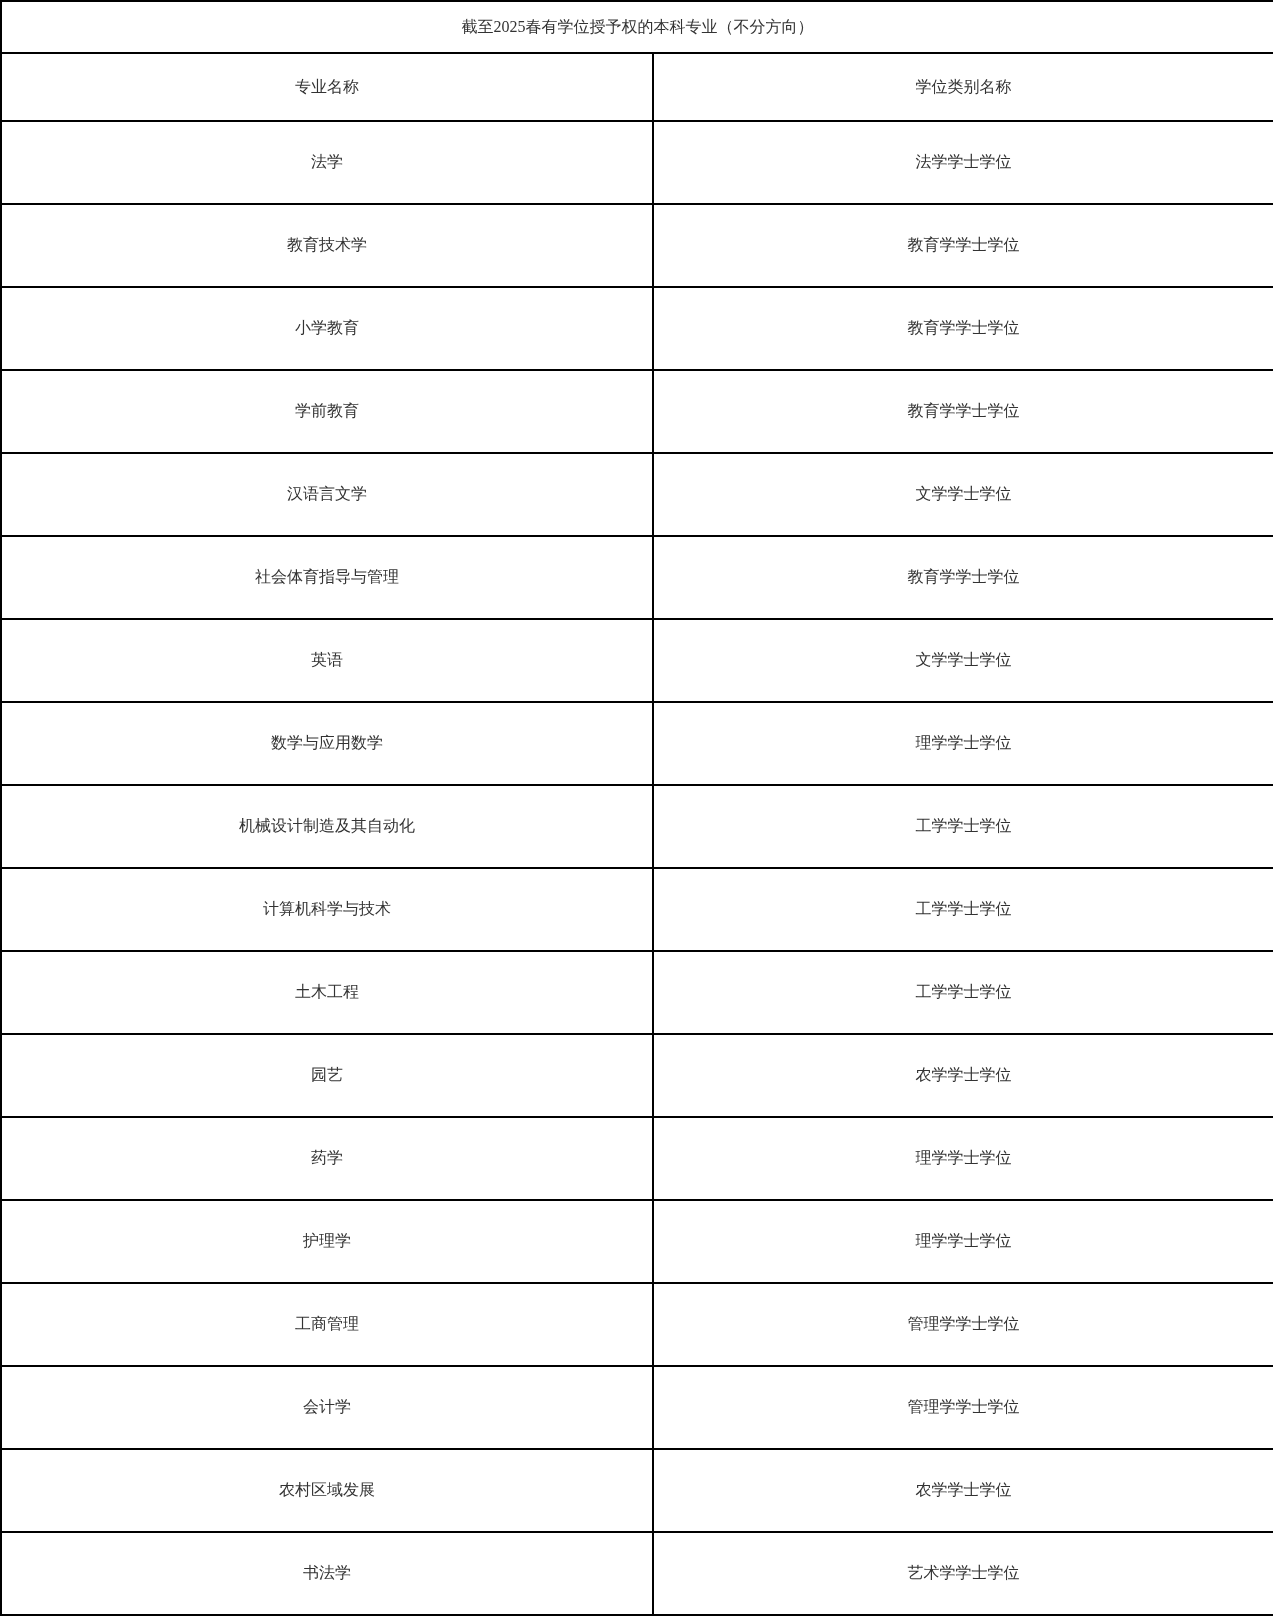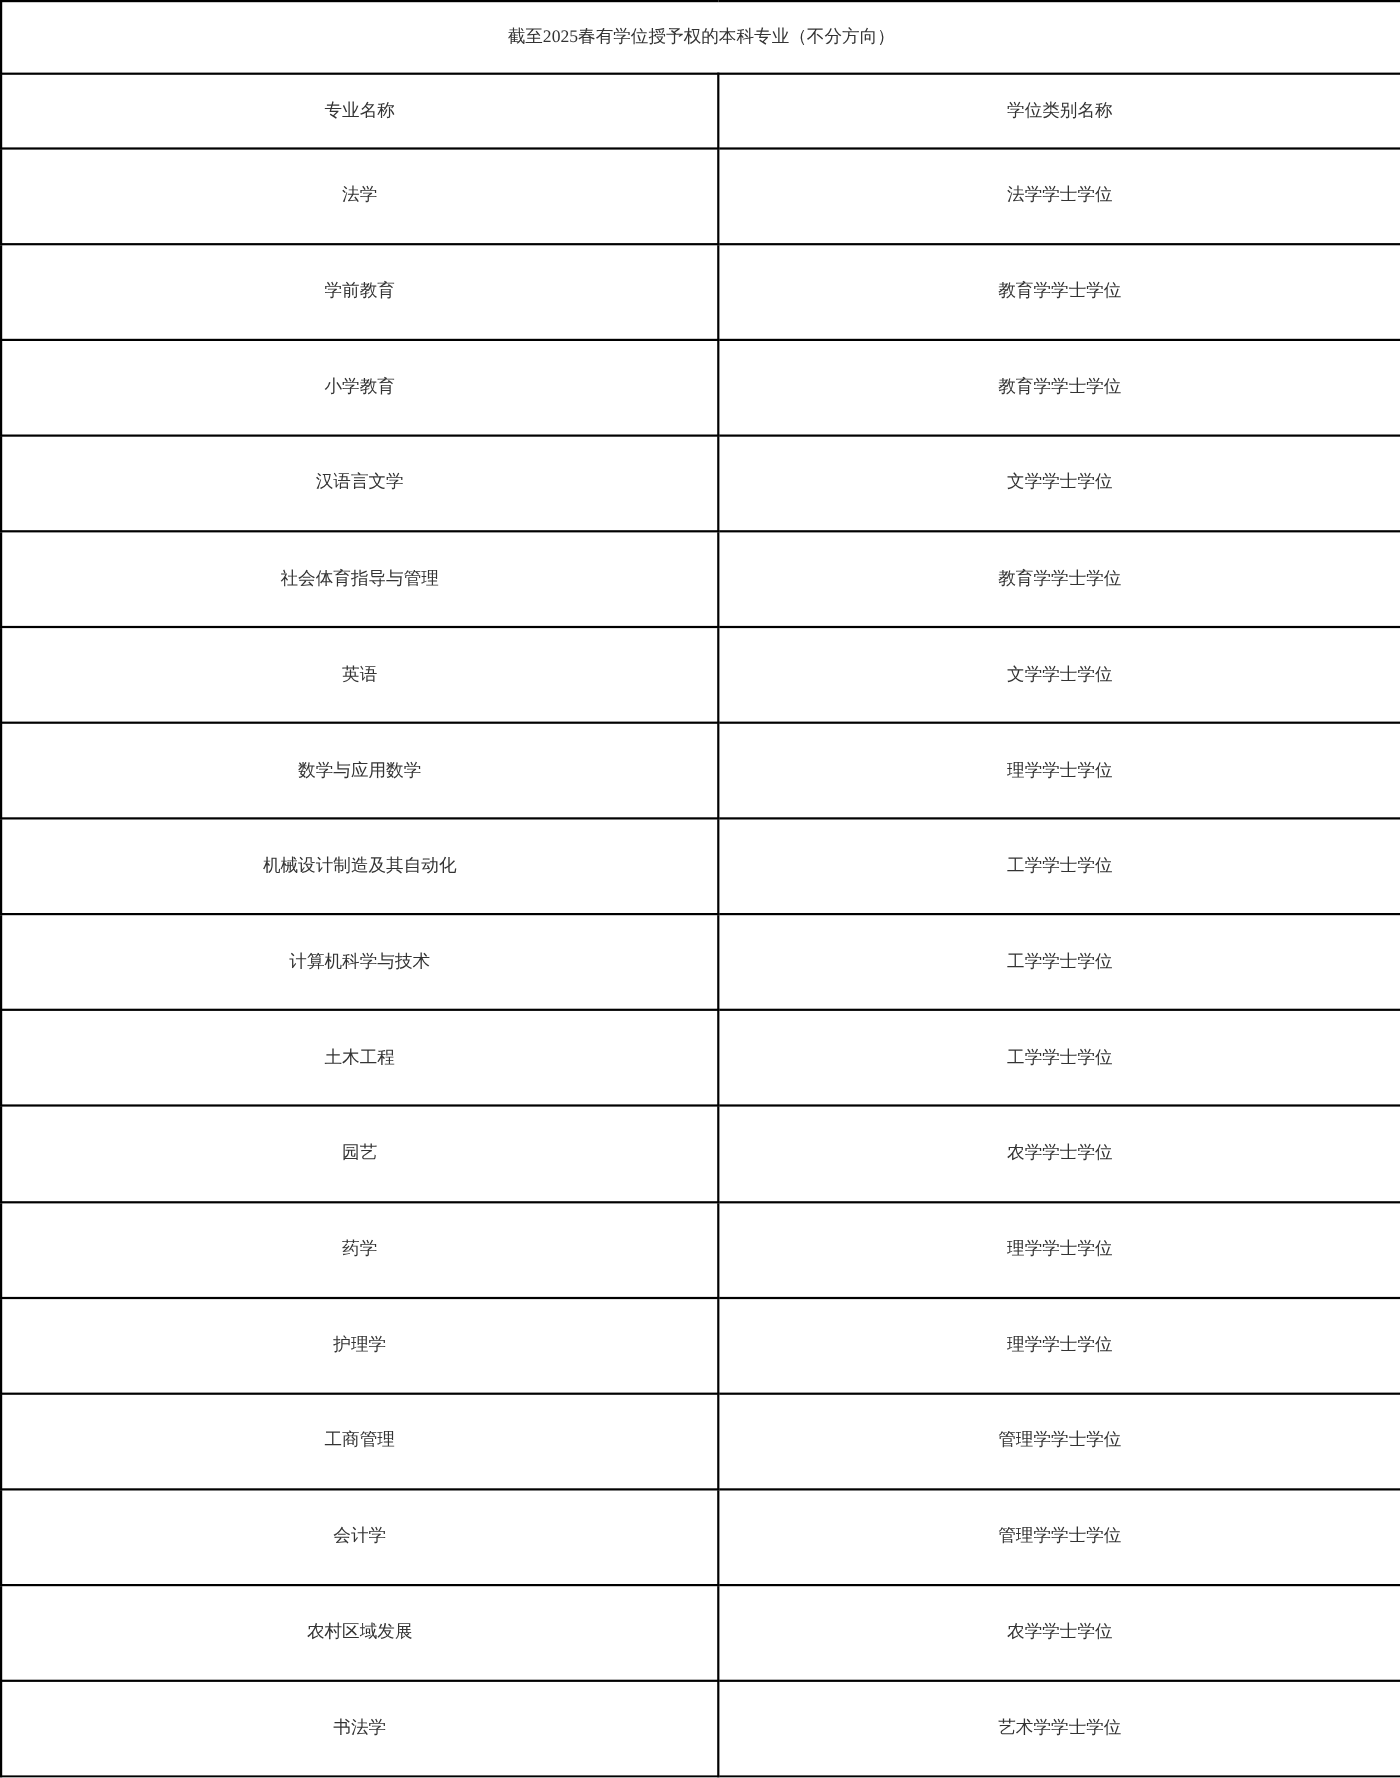--- a/index.html
+++ b/index.html
@@ -20,21 +20,21 @@
   }
   table.degree-table td{
     border:2px solid var(--border-color);
     text-align:center;vertical-align:middle;
     font-size:16px;line-height:1.4;
     color:var(--text-color);
     font-weight:normal;
     padding:0 8px;
     overflow:hidden;
   }
-  tr.title-row td{height:66px;}
+  tr.title-row td{height:52px;}
   tr.header-row td{height:68px;}
   
 </style>
 </head>
 <body>
 
 <table class="degree-table">
   <colgroup>
     <col style="width:652px">
     <col style="width:621px">
@@ -46,25 +46,29 @@
     <tr class="header-row">
       <td>专业名称</td>
       <td>学位类别名称</td>
     </tr>
 
       <tr class="data-row" style="">
       <td>法学</td>
       <td>法学学士学位</td>
     </tr>
       <tr class="data-row" style="">
-      <td>学前教育</td>
+      <td>教育技术学</td>
       <td>教育学学士学位</td>
     </tr>
       <tr class="data-row" style="">
       <td>小学教育</td>
+      <td>教育学学士学位</td>
+    </tr>
+      <tr class="data-row" style="">
+      <td>学前教育</td>
       <td>教育学学士学位</td>
     </tr>
       <tr class="data-row" style="">
       <td>汉语言文学</td>
       <td>文学学士学位</td>
     </tr>
       <tr class="data-row" style="">
       <td>社会体育指导与管理</td>
       <td>教育学学士学位</td>
     </tr>

